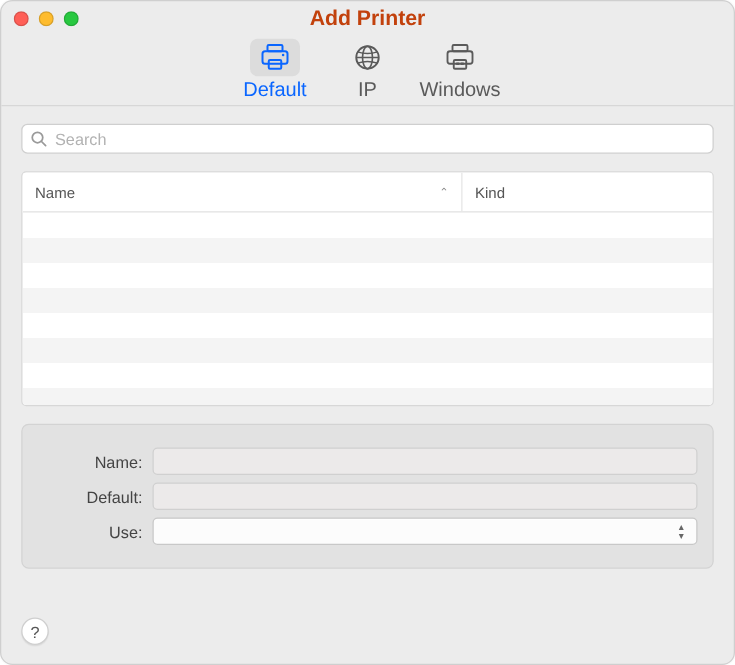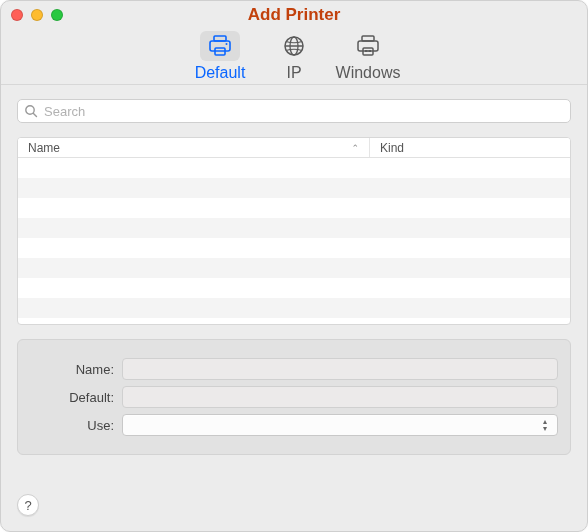--- a/index.html
+++ b/index.html
@@ -122,21 +122,21 @@
     background: #fff;
     flex: 1;
     display: flex;
     flex-direction: column;
     overflow: hidden;
     min-height: 180px;
     max-height: 188px;
   }
   .thead {
     display: flex;
-    height: 20px;
+    height: 32px;
     border-bottom: 1px solid #e1e1e1;
     font-size: 12px;
     color: #555;
     background: #fff;
   }
   .thead .col {
     padding: 0 10px;
     display: flex;
     align-items: center;
     justify-content: space-between;

